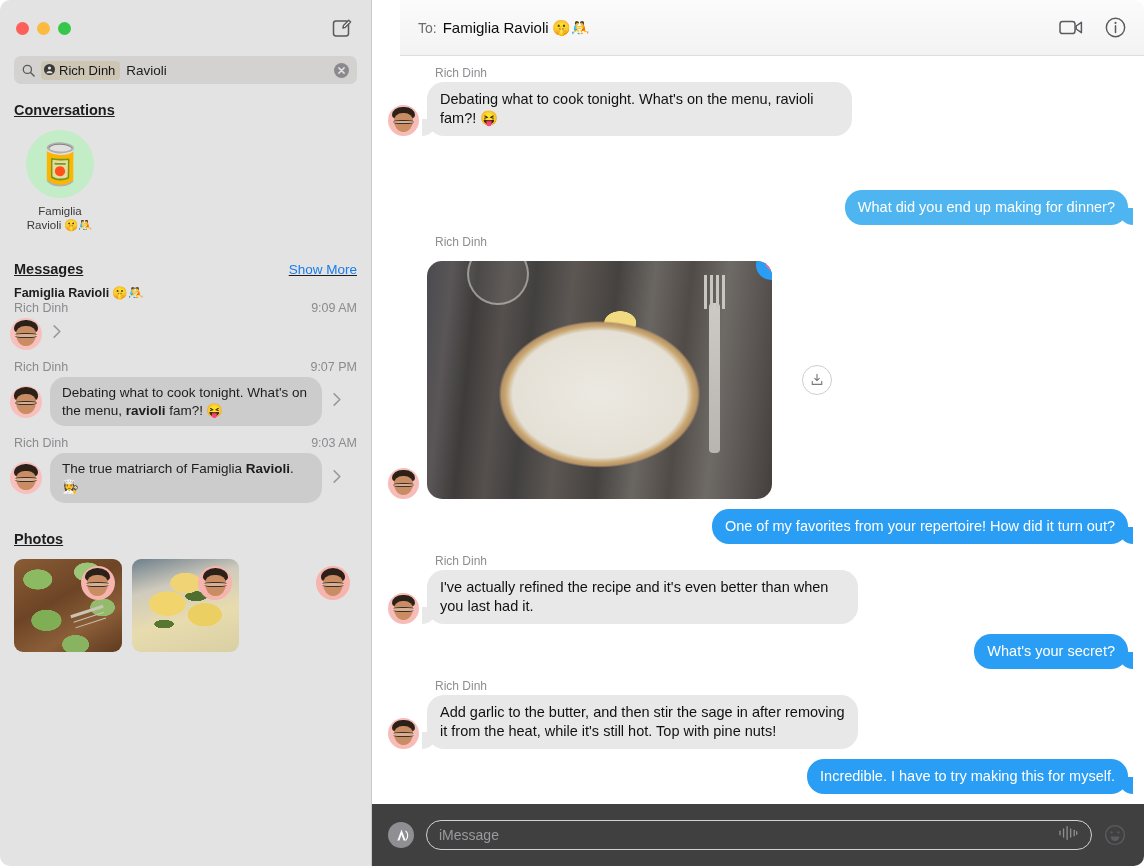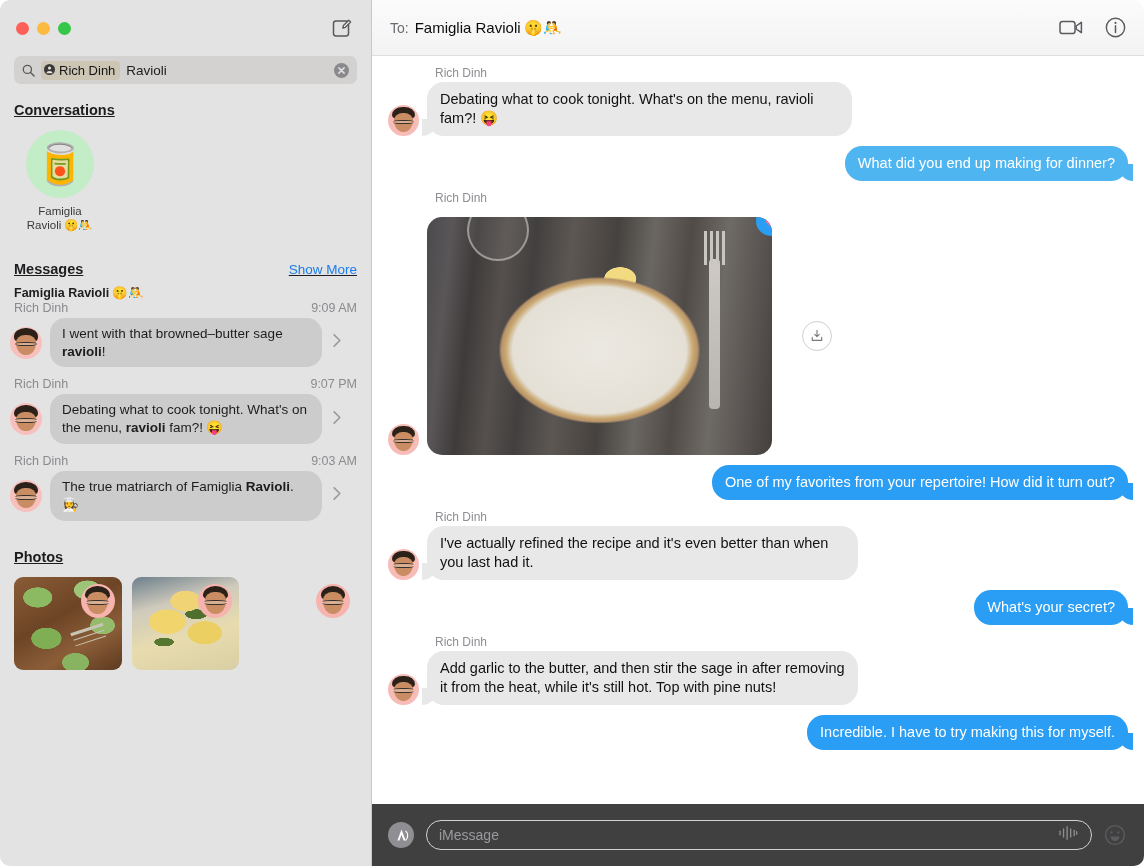--- a/index.html
+++ b/index.html
@@ -177,20 +177,21 @@
     overflow: hidden;
   }
   .chat-header {
     height: 56px;
     flex: none;
     display: flex;
     align-items: center;
     padding: 0 18px;
     border-bottom: 1px solid #dededc;
     background: linear-gradient(#fbfbfb, #f3f3f3);
+    margin-left: 28px;
   }
   .to-label { font-size: 14px; color: #6c6c70; margin-right: 6px; }
   .to-name { font-size: 15px; color: #0c0c0e; }
   .header-actions { margin-left: auto; display: flex; align-items: center; gap: 22px; }
   .hdr-icon { cursor: pointer; display:flex; }
 
   .chat-body {
     flex: 1;
     overflow: hidden;
     padding: 10px 16px 4px 16px;
@@ -215,21 +216,21 @@
   .bubble {
     border-radius: 17px;
     padding: 8px 13px;
     font-size: 14.5px;
     line-height: 1.31;
     position: relative;
     word-wrap: break-word;
   }
   .bubble.gray { background: #e8e8e8; color: #111113; }
   .bubble.blue { background: #2a9ef4; color: #ffffff; }
-  .bubble.blue.light { background: #4fb5f0; }
+  .bubble.blue.light { background: #4fb5f0; margin-top: 44px; }
   .bubble.gray::after {
     content: "";
     position: absolute;
     left: -5px; bottom: 0;
     width: 14px; height: 17px;
     background: #e8e8e8;
     border-bottom-right-radius: 14px;
     z-index: -1;
   }
   .bubble.blue::after {
@@ -495,21 +496,20 @@
           <span class="msg-time">9:09 AM</span>
         </div>
         <div class="msg-body">
           <span class="memoji">
             <span class="face">
                 <span class="hair"></span>
                 <span class="skin"></span>
                 <span class="glasses"></span>
               </span>
           </span>
-          <span class="msg-bubble"><span>I went with that browned–butter sage </span><b>ravioli</b><span>!</span></span>
           <span class="chev">
             <svg width="10" height="15" viewBox="0 0 10 16" fill="none">
                 <path d="M2 2 L8 8 L2 14" stroke="#9a9a9e" stroke-width="1.7" stroke-linecap="round" stroke-linejoin="round"></path>
               </svg>
           </span>
         </div>
       </div>
 
       <div class="msg-result">
         <div class="msg-meta">

